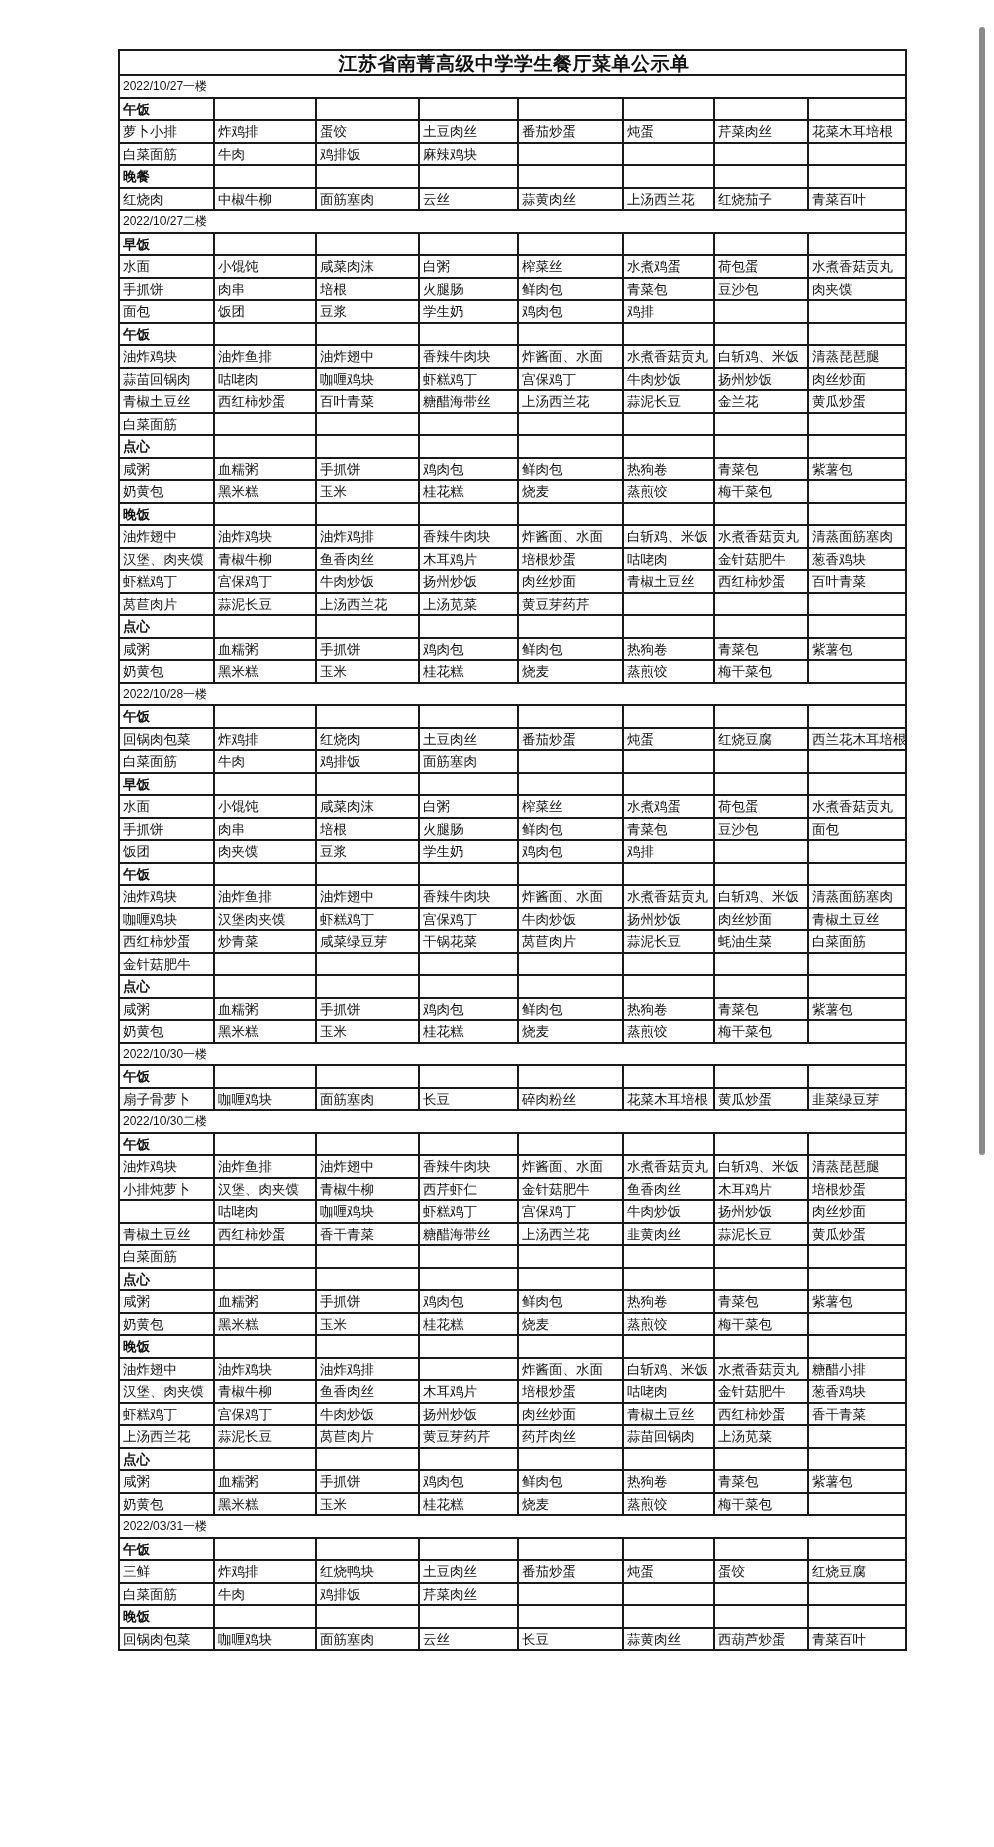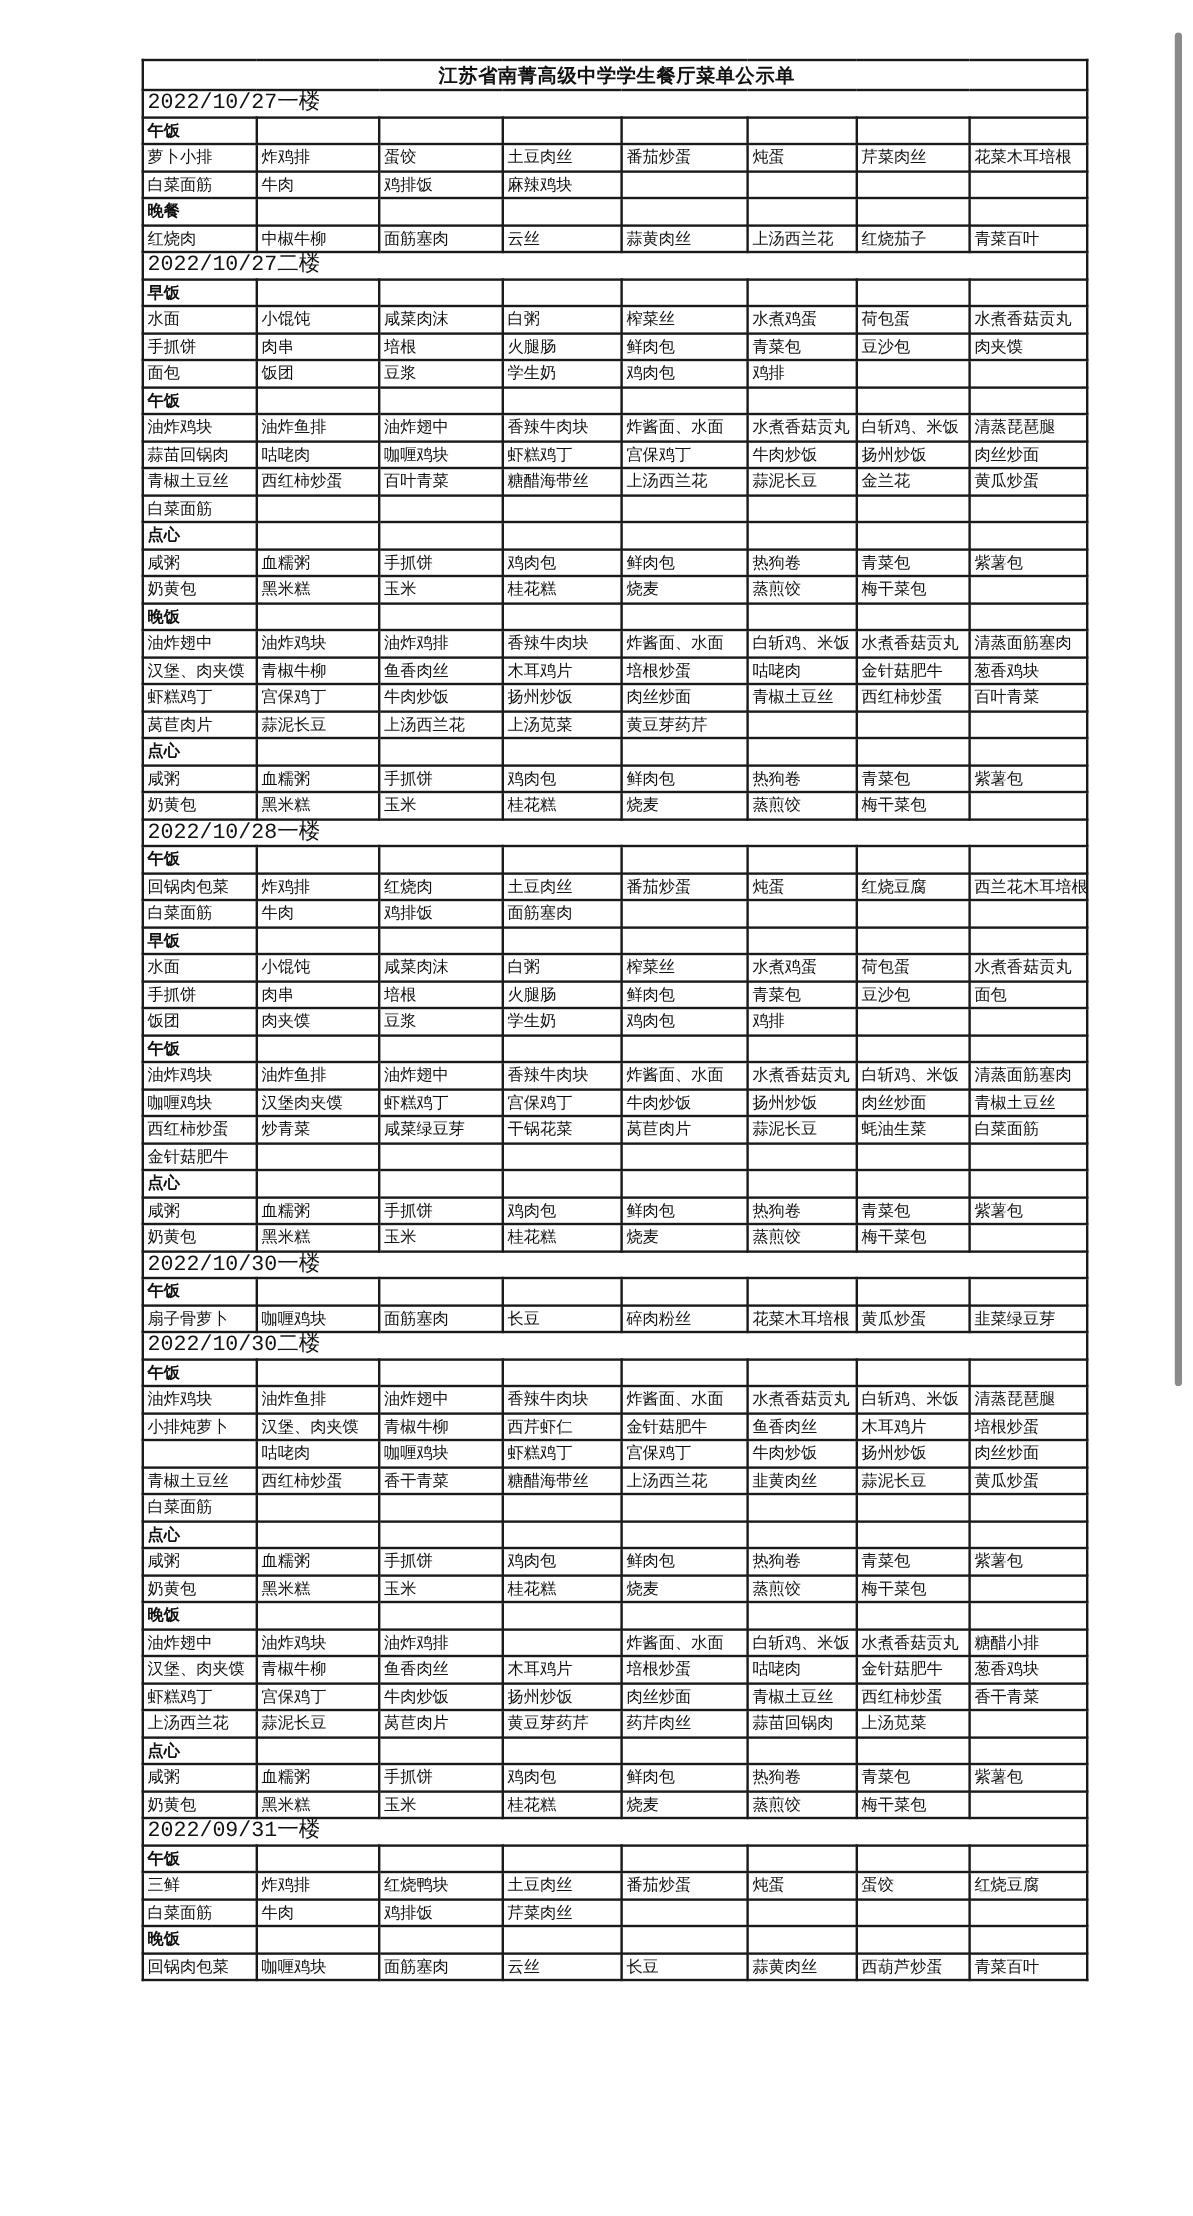--- a/index.html
+++ b/index.html
@@ -3,22 +3,22 @@
 <meta charset="utf-8">
 <style>
   html, body { margin:0; padding:0; background:#ffffff; }
   body { width:994px; height:1847px; position:relative; overflow:hidden;
          font-family:"DejaVu Sans","Liberation Sans",sans-serif; color:#111; }
   #sheet { position:absolute; left:118px; top:49px; border-collapse:collapse;
            table-layout:fixed; width:787px; }
   #sheet td { border:2px solid #1a1a1a; height:20.5px; padding:0 0 0 3px;
               font-size:13.5px; line-height:20px; white-space:nowrap; overflow:visible;
               vertical-align:middle; }
-  #sheet td.title { height:23px; text-align:center; font-weight:bold; font-size:16px; letter-spacing:0.5px; }
-  #sheet td.date { font-family:Liberation Mono, monospace; font-size:18px; }
+  #sheet td.title { height:23px; text-align:center; font-weight:bold; font-size:19px; letter-spacing:0.5px; }
+  #sheet td.date { font-family:Liberation Sans, sans-serif; font-size:12px; }
   #sheet tr.meal td.c0 { font-weight:bold; }
   .scrollbar { position:absolute; left:979px; top:27px; width:6px; height:1128px;
                background:#8a8a8a; border-radius:3px; }
 </style>
 </head>
 <body>
 
 <table id="sheet">
   <colgroup>
     <col style="width:95px">
@@ -633,21 +633,21 @@
         <td class="c0">奶黄包</td>
         <td class="c1">黑米糕</td>
         <td class="c2">玉米</td>
         <td class="c3">桂花糕</td>
         <td class="c4">烧麦</td>
         <td class="c5">蒸煎饺</td>
         <td class="c6">梅干菜包</td>
         <td class="c7"></td>
       </tr>
       <tr>
-        <td colspan="8" class="date">2022/09/31一楼</td>
+        <td colspan="8" class="date">2022/03/31一楼</td>
       </tr>
       <tr class="meal">
         <td class="c0">午饭</td>
         <td class="c1"></td>
         <td class="c2"></td>
         <td class="c3"></td>
         <td class="c4"></td>
         <td class="c5"></td>
         <td class="c6"></td>
         <td class="c7"></td>

